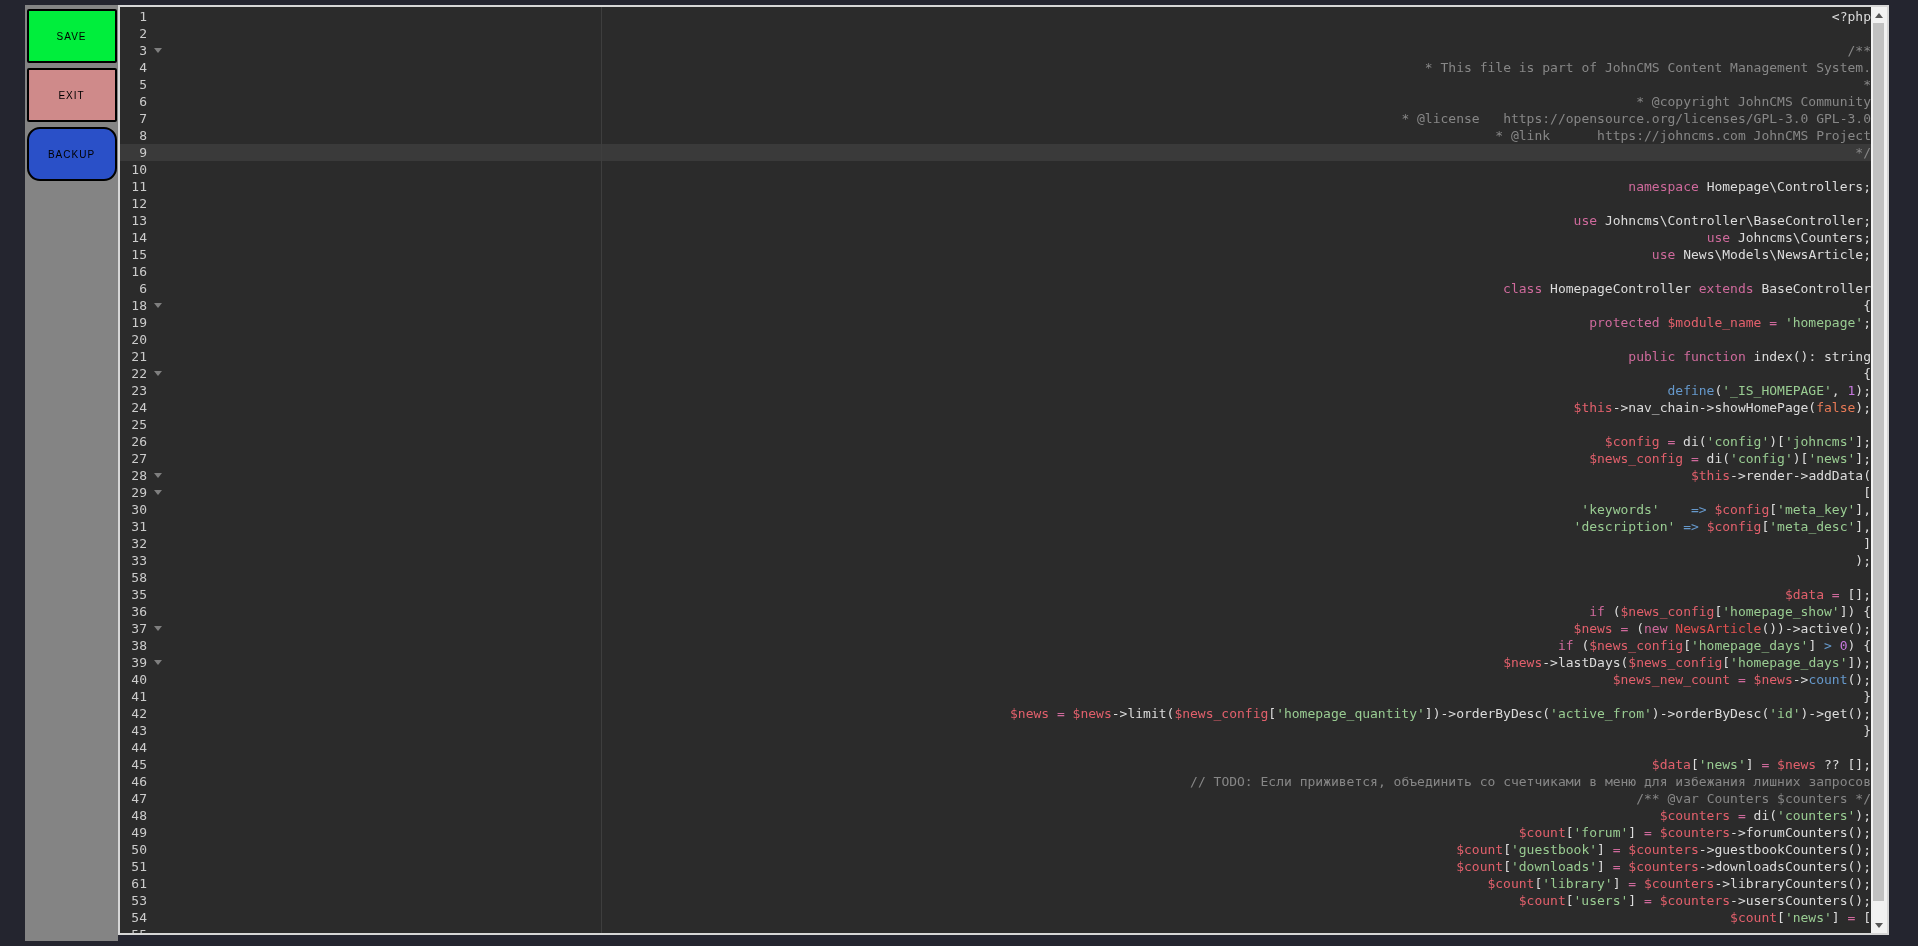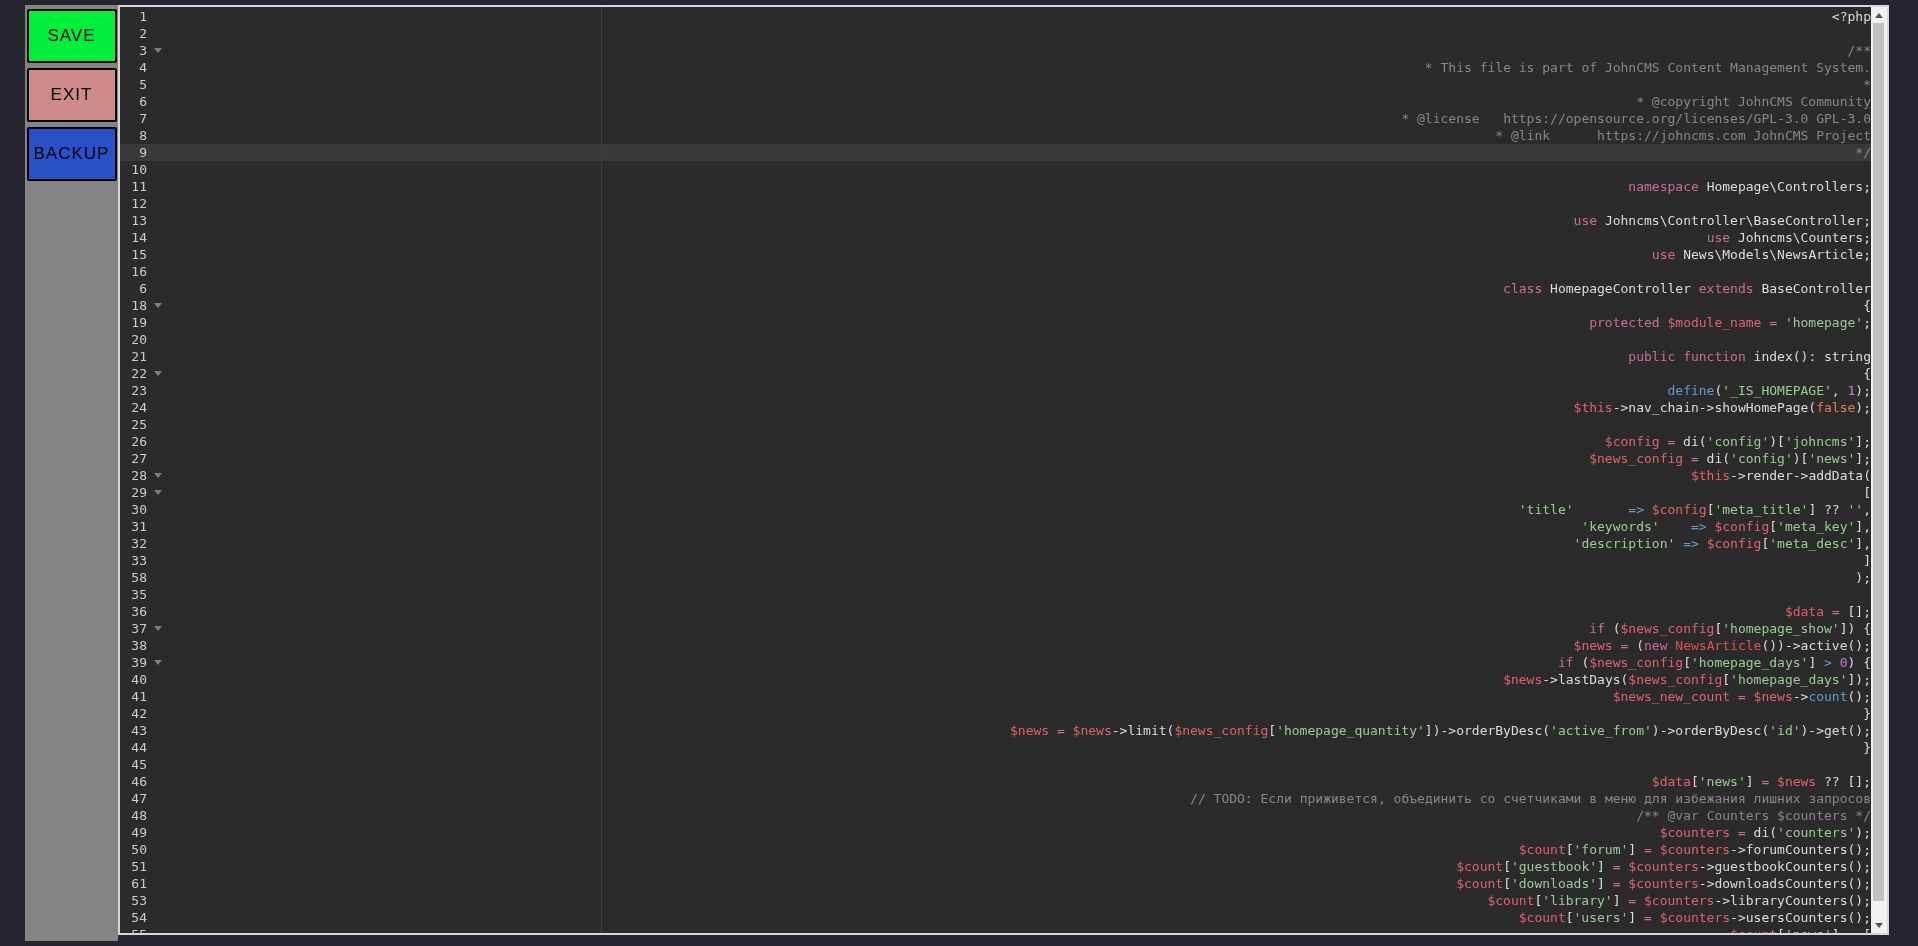--- a/index.html
+++ b/index.html
@@ -12,26 +12,26 @@
 
   
   .sidebar {
     position:absolute; left:25px; top:5px; width:93px; height:936px;
     background: var(--panel-bg, #848484);
     box-sizing:border-box; padding-top:4px;
   }
   .btn {
     display:block; width:90px; height:54px; margin:0 auto 5px auto;
     border:2px solid #000; border-radius:2px; box-sizing:border-box;
-    font-family:"Liberation Sans", sans-serif; font-size:17px; letter-spacing:1px;
+    font-family:"Liberation Sans", sans-serif; font-size:10px; letter-spacing:1px;
     color:#000; cursor:pointer; text-align:center; padding:0;
   }
   .btn-save   { background: var(--save-bg,   #00ee3c); }
   .btn-exit   { background: var(--exit-bg,   #cf8a8a); }
-  .btn-backup { background: var(--backup-bg, #2a50c8); }
+  .btn-backup { background: var(--backup-bg, #2a50c8); border-radius: 13px; }
 
   
   .editor {
     position:absolute; left:118px; top:5px; width:1771px; height:930px;
     box-sizing:border-box; border:2px solid var(--editor-border, #d6d6d6);
     background: var(--editor-bg, #2b2b2b);
     overflow:hidden;
     font-family:"DejaVu Sans Mono", "Liberation Mono", monospace;
     font-size:13px; line-height:17px;
   }
@@ -189,21 +189,20 @@
         <div class="row"></div>
         <div class="row"><span class="tok-t">    </span><span class="tok-k">public</span><span class="tok-t"> </span><span class="tok-k">function</span><span class="tok-t"> index(): string</span></div>
         <div class="row"><span class="tok-t">    {</span></div>
         <div class="row"><span class="tok-t">        </span><span class="tok-b">define</span><span class="tok-t">(</span><span class="tok-s">'_IS_HOMEPAGE'</span><span class="tok-t">, </span><span class="tok-n">1</span><span class="tok-t">);</span></div>
         <div class="row"><span class="tok-t">        </span><span class="tok-v">$this</span><span class="tok-t">-&gt;nav_chain-&gt;showHomePage(</span><span class="tok-f">false</span><span class="tok-t">);</span></div>
         <div class="row"></div>
         <div class="row"><span class="tok-t">        </span><span class="tok-v">$config</span><span class="tok-t"> </span><span class="tok-k">=</span><span class="tok-t"> di(</span><span class="tok-s">'config'</span><span class="tok-t">)[</span><span class="tok-s">'johncms'</span><span class="tok-t">];</span></div>
         <div class="row"><span class="tok-t">        </span><span class="tok-v">$news_config</span><span class="tok-t"> </span><span class="tok-k">=</span><span class="tok-t"> di(</span><span class="tok-s">'config'</span><span class="tok-t">)[</span><span class="tok-s">'news'</span><span class="tok-t">];</span></div>
         <div class="row"><span class="tok-t">        </span><span class="tok-v">$this</span><span class="tok-t">-&gt;render-&gt;addData(</span></div>
         <div class="row"><span class="tok-t">            [</span></div>
-        <div class="row"><span class="tok-t">                </span><span class="tok-s">'title'</span><span class="tok-t">       </span><span class="tok-o">=&gt;</span><span class="tok-t"> </span><span class="tok-v">$config</span><span class="tok-t">[</span><span class="tok-s">'meta_title'</span><span class="tok-t">] ?? </span><span class="tok-s">''</span><span class="tok-t">,</span></div>
         <div class="row"><span class="tok-t">                </span><span class="tok-s">'keywords'</span><span class="tok-t">    </span><span class="tok-o">=&gt;</span><span class="tok-t"> </span><span class="tok-v">$config</span><span class="tok-t">[</span><span class="tok-s">'meta_key'</span><span class="tok-t">],</span></div>
         <div class="row"><span class="tok-t">                </span><span class="tok-s">'description'</span><span class="tok-t"> </span><span class="tok-o">=&gt;</span><span class="tok-t"> </span><span class="tok-v">$config</span><span class="tok-t">[</span><span class="tok-s">'meta_desc'</span><span class="tok-t">],</span></div>
         <div class="row"><span class="tok-t">            ]</span></div>
         <div class="row"><span class="tok-t">        );</span></div>
         <div class="row"></div>
         <div class="row"><span class="tok-t">        </span><span class="tok-v">$data</span><span class="tok-t"> </span><span class="tok-k">=</span><span class="tok-t"> [];</span></div>
         <div class="row"><span class="tok-t">        </span><span class="tok-k">if</span><span class="tok-t"> (</span><span class="tok-v">$news_config</span><span class="tok-t">[</span><span class="tok-s">'homepage_show'</span><span class="tok-t">]) {</span></div>
         <div class="row"><span class="tok-t">            </span><span class="tok-v">$news</span><span class="tok-t"> </span><span class="tok-k">=</span><span class="tok-t"> (</span><span class="tok-k">new</span><span class="tok-t"> </span><span class="tok-cl">NewsArticle</span><span class="tok-t">())-&gt;active();</span></div>
         <div class="row"><span class="tok-t">            </span><span class="tok-k">if</span><span class="tok-t"> (</span><span class="tok-v">$news_config</span><span class="tok-t">[</span><span class="tok-s">'homepage_days'</span><span class="tok-t">] </span><span class="tok-o">&gt;</span><span class="tok-t"> </span><span class="tok-n">0</span><span class="tok-t">) {</span></div>
         <div class="row"><span class="tok-t">                </span><span class="tok-v">$news</span><span class="tok-t">-&gt;lastDays(</span><span class="tok-v">$news_config</span><span class="tok-t">[</span><span class="tok-s">'homepage_days'</span><span class="tok-t">]);</span></div>

